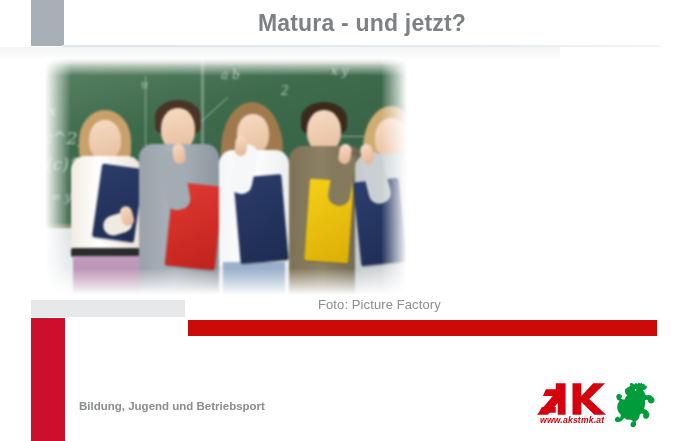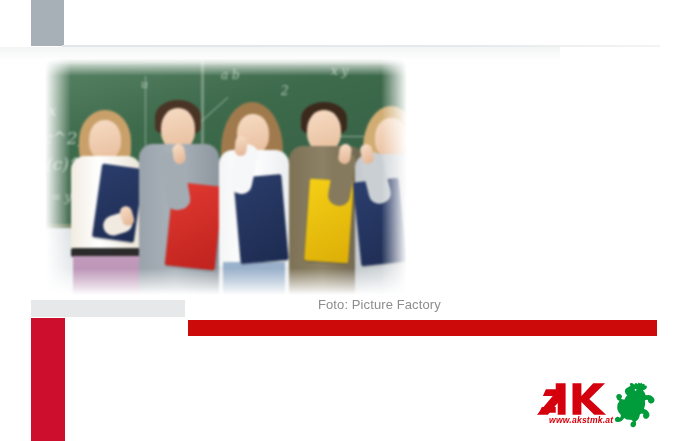--- a/index.html
+++ b/index.html
@@ -204,34 +204,35 @@
   }
 
   
   .logo{
     position:absolute;left:536px;top:382px;width:126px;height:52px;
   }
   .logo-ak{
     position:absolute;left:0;top:0;width:74px;height:36px;
   }
   .logo-url{
-    position:absolute;left:13px;top:33px;
+    position:absolute;left:4px;top:33px;
     font-size:8.6px;font-weight:bold;font-style:italic;
     color:#d4000d;letter-spacing:.2px;white-space:nowrap;
   }
   .panther{
     position:absolute;left:78px;top:0px;width:46px;height:46px;
   }
 </style>
 </head>
 <body>
 
 <div class="slide">
 
   <div class="header-bar"></div>
+  <div class="title">Matura - und jetzt?</div>
   <div class="header-rule"></div>
   <div class="header-glow"></div>
 
   <div class="photo-wrap">
     <div class="photo">
 
       <div class="board">
         <div class="board-frame-top"></div>
         <div class="board-seam"></div>
         <div class="graph"></div>
@@ -309,20 +310,21 @@
       <div class="fade-b"></div>
     </div>
   </div>
 
   <div class="caption">Foto: Picture Factory</div>
 
   <div class="gray-band"></div>
   <div class="red-vert"></div>
   <div class="red-horiz"></div>
 
+  <div class="footer-text">Bildung, Jugend und Betriebsport</div>
 
   <div class="logo">
     <svg class="logo-ak" viewBox="0 0 150 72">
       <g fill="#d4000d">
         <path d="M40 2 L60 2 L60 66 L44 66 L44 42 L24 66 L2 66 L34 28 L14 28 L20 14 L40 14 Z"></path>
         <path d="M12 50 L40 50 L40 62 L6 62 Z"></path>
         <path d="M74 2 L92 2 L92 28 L116 2 L140 2 L108 34 L142 66 L118 66 L92 40 L92 66 L74 66 Z"></path>
       </g>
     </svg>
     <div class="logo-url">www.akstmk.at</div>

